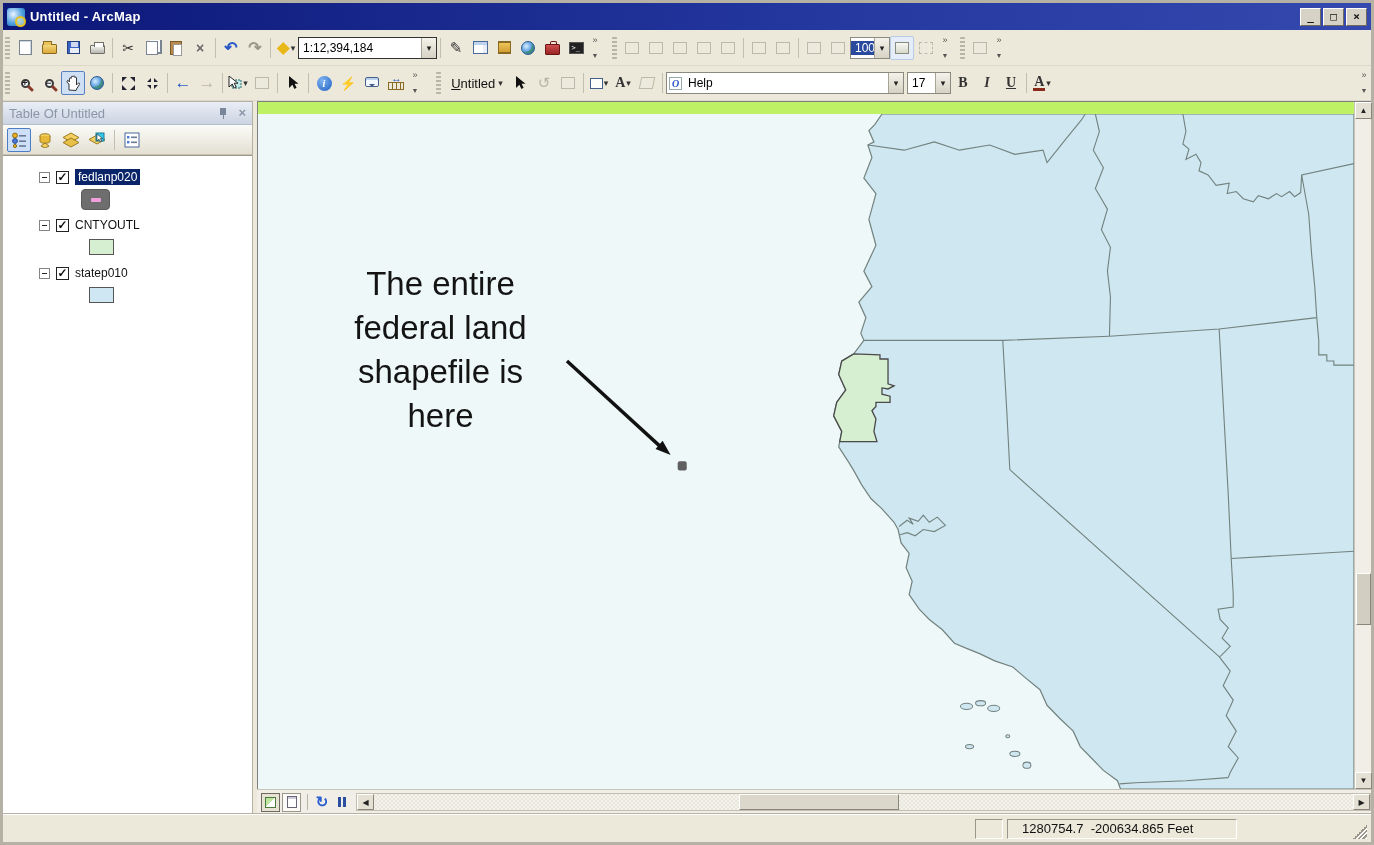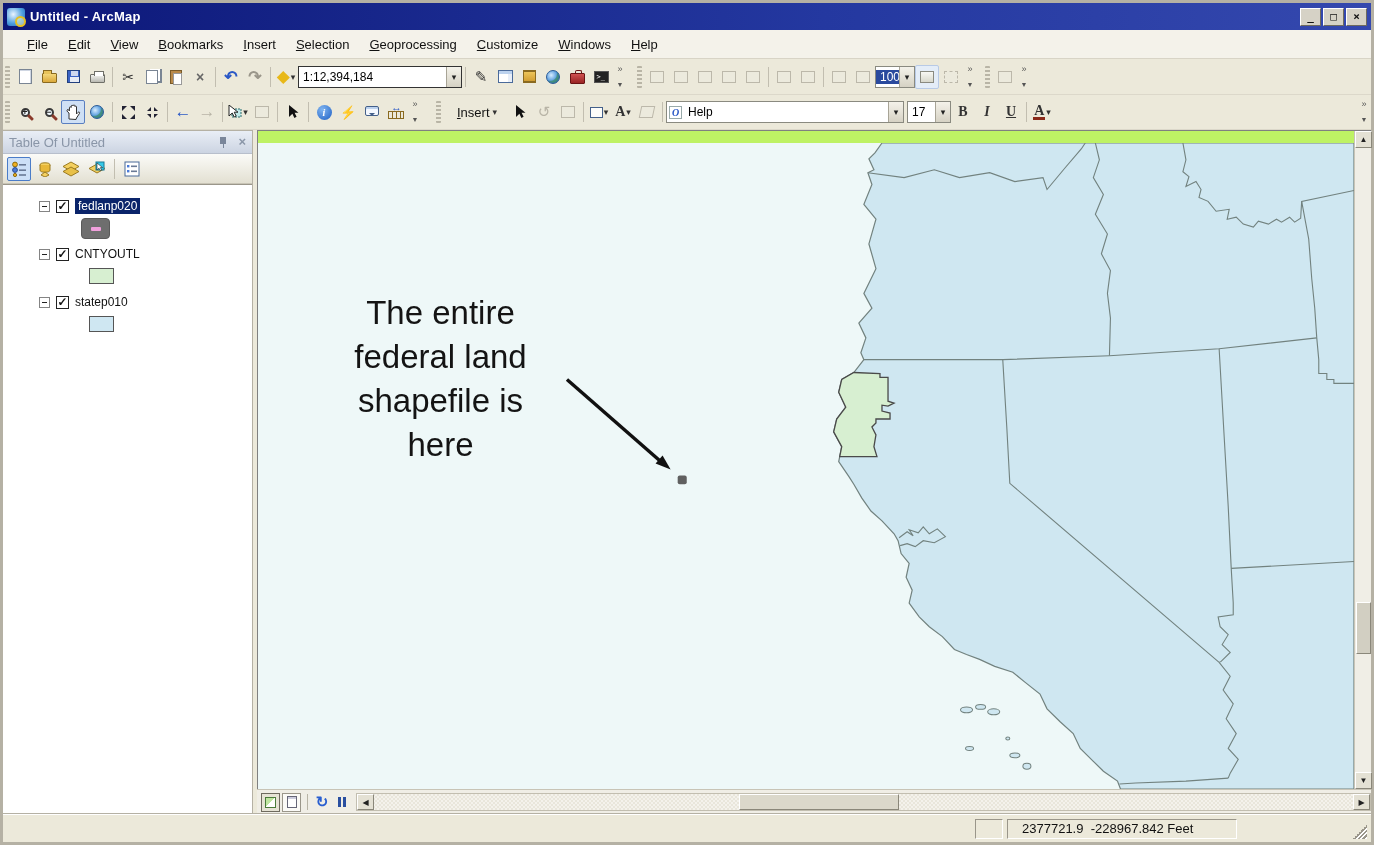--- a/index.html
+++ b/index.html
@@ -145,32 +145,20 @@
   <div class="titlebar">
     <span class="app-icon"></span>
     <span class="title-text">Untitled - ArcMap</span>
     <span class="win-btns">
       <span class="win-btn">_</span>
       <span class="win-btn">□</span>
       <span class="win-btn">×</span>
     </span>
   </div>
 
-  <div class="menubar">
-    <span class="menu-item">File</span>
-    <span class="menu-item">Edit</span>
-    <span class="menu-item">View</span>
-    <span class="menu-item">Bookmarks</span>
-    <span class="menu-item">Insert</span>
-    <span class="menu-item">Selection</span>
-    <span class="menu-item">Geoprocessing</span>
-    <span class="menu-item">Customize</span>
-    <span class="menu-item">Windows</span>
-    <span class="menu-item">Help</span>
-  </div>
 
   <div class="tbrow">
     <span class="grip"></span>
     <span class="tb">
         <span class="ic-page"></span>
       </span>
     <span class="tb">
         <span class="ic-folder"></span>
       </span>
     <span class="tb">
@@ -197,21 +185,21 @@
         <span>↶</span>
       </span>
     <span class="tb" style="color:#9a968a;font-weight:bold;font-size:16px;">
         <span>↷</span>
       </span>
     <span class="tsep"></span>
     <span class="tb" style="color:#e8b818;font-size:17px;">
         <span>◆</span>
         <span class="dd">▾</span>
       </span>
-    <span class="combo" style="width:164px;border:1px solid #333;">
+    <span class="combo" style="width:139px;border:1px solid #333;">
       <span class="val">1:12,394,184</span>
       <span class="btn">▾</span>
     </span>
     <span class="tsep"></span>
     <span class="tb" style="font-size:15px;">
         <span>✎</span>
       </span>
     <span class="tb">
         <span class="ic-winpanel"></span>
       </span>
@@ -365,21 +353,21 @@
     <span class="tb">
         <span class="ic-ruler"></span>
       </span>
     <span class="overflow">
         <span class="ov1">»</span>
         <span class="ov2">▼</span>
       </span>
 
     <span class="grip" style="margin-left:14px;"></span>
     <span class="tb" style="min-width:64px;font-size:13px;">
-      <span class="menu-item" style="padding:0 2px;">Insert</span>
+      <span class="menu-item" style="padding:0 2px;">Untitled</span>
       <span class="dd">▾</span>
     </span>
     <span class="tb">
       <svg class="cursor-svg" width="13" height="14" viewBox="0 0 13 14">
           <path d="M2,0 L2,12 L5.4,8.8 L7.4,13 L9.6,11.8 L7.6,7.8 L11.5,7.8 Z" fill="#111"></path>
         </svg>
     </span>
     <span class="tb disabled" style="font-size:15px;">
         <span>↺</span>
       </span>
@@ -586,18 +574,18 @@
           <span class="hthumb"></span>
           <span class="hbtn" style="right:0;">▶</span>
         </div>
       </div>
     </div>
   </div>
 
   <div class="statusbar">
     <span class="sb-panel sb-left"></span>
     <span class="sb-panel sb-div"></span>
-    <span class="sb-panel coords">2377721.9  -228967.842 Feet</span>
+    <span class="sb-panel coords">1280754.7  -200634.865 Feet</span>
     <span class="sb-panel sb-right"></span>
     <span class="resize-grip"></span>
   </div>
 
 </div>
 
 </body></html>

